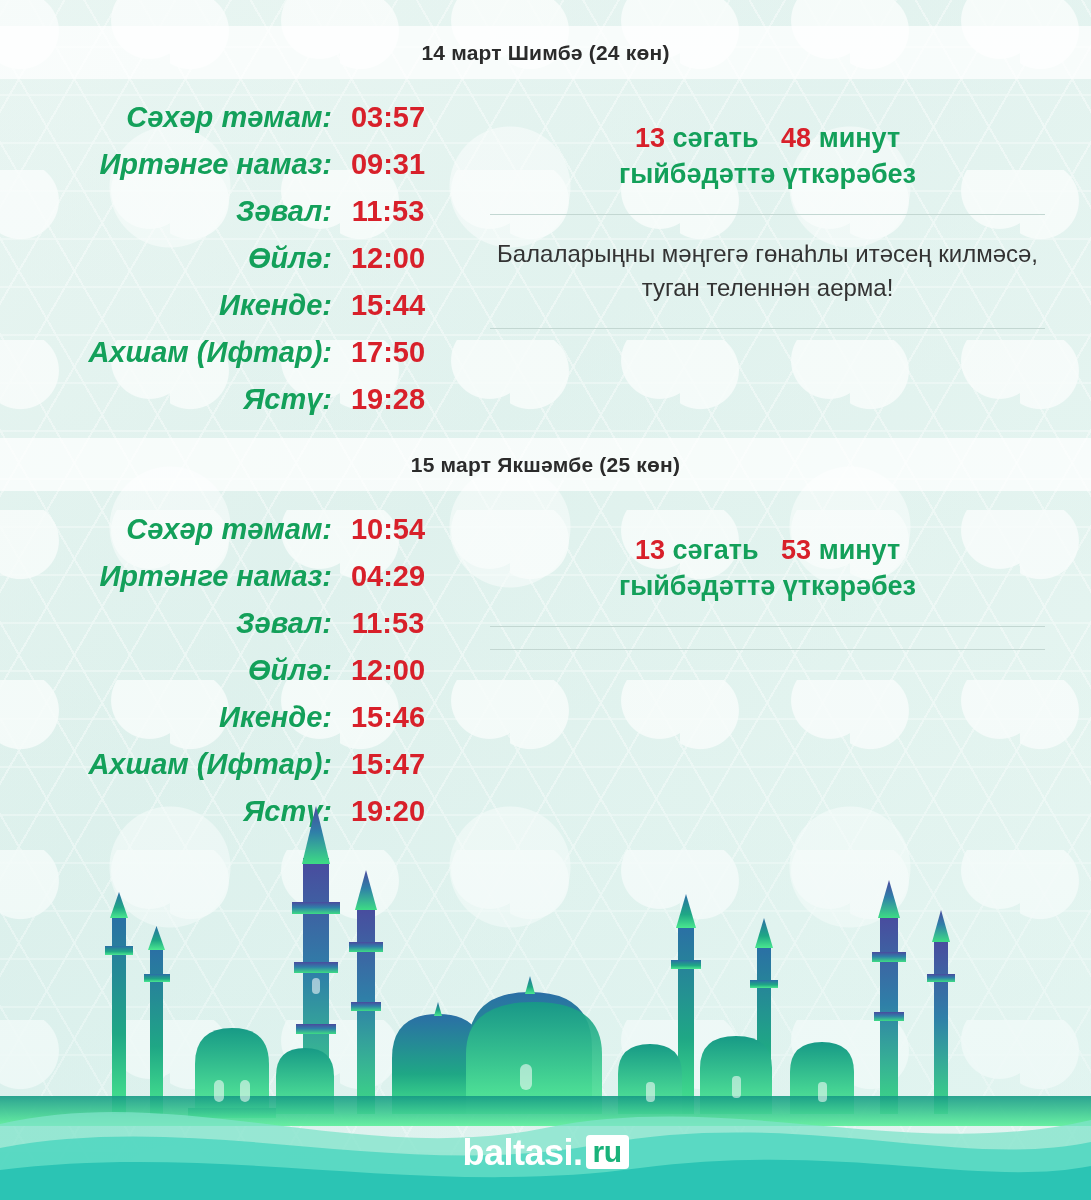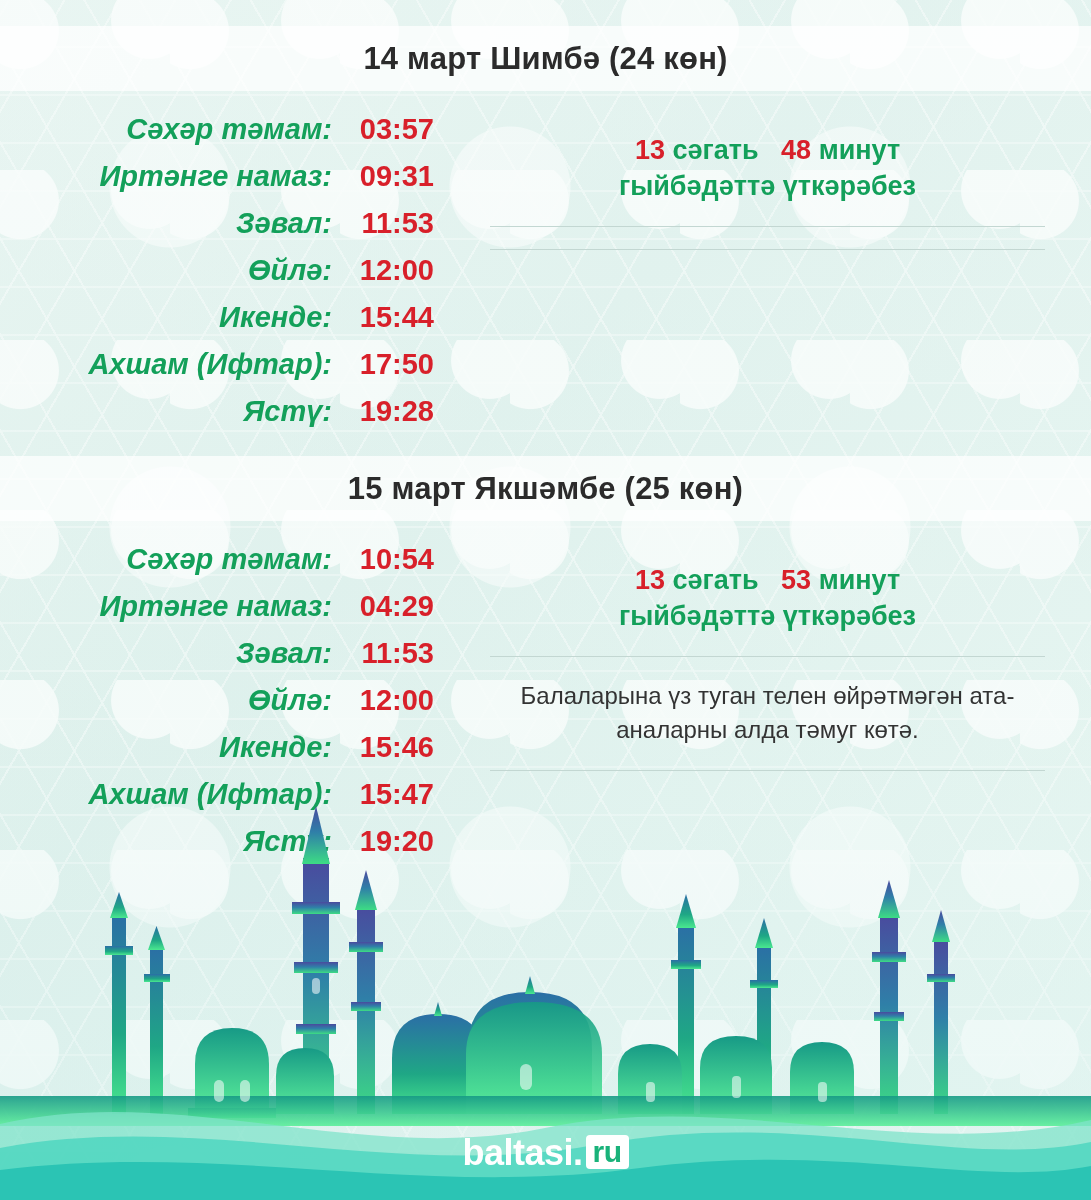--- a/index.html
+++ b/index.html
@@ -38,29 +38,29 @@
   .bg-wash {
     position: absolute;
     inset: 0;
     background: linear-gradient(180deg, rgba(238,248,245,0.35) 0%, rgba(225,243,238,0.25) 60%, rgba(214,240,236,0.45) 100%);
   }
 
   
   .day-header {
     position: relative;
     text-align: center;
-    font-size: 31px;
+    font-size: 21px;
     font-weight: bold;
     color: #2b2b2b;
     background: rgba(255,255,255,0.72);
     padding: 15px 0 14px 0;
     letter-spacing: 0.2px;
   }
   #header-1 { margin-top: 26px; }
-  #header-2 { margin-top: 6px; }
+  #header-2 { }
 
   
   .day-block {
     position: relative;
     display: flex;
     padding: 22px 0 8px 0;
   }
   .times-col {
     width: 460px;
     padding-right: 26px;
@@ -84,21 +84,21 @@
   .time-label {
     color: #13a05a;
     font-weight: bold;
     margin-right: 10px;
     font-style: italic;
   }
   .time-value {
     color: #d8202a;
     font-weight: bold;
     min-width: 92px;
-    text-align: right;
+    text-align: center;
   }
 
   
   .duration {
     text-align: center;
     font-size: 27px;
     font-weight: bold;
     color: #13a05a;
     line-height: 1.34;
     margin: 13px 0 0 0;
@@ -209,20 +209,21 @@
     <div class="duration">
       <span class="num">13</span>
       <span>сәгать</span>
       &nbsp;
       <span class="num">48</span>
       <span>минут</span>
       <br>
       <span>гыйбәдәттә үткәрәбез</span>
     </div>
     <div class="rule"></div>
+    <div class="quote">Балаларыңны мәңгегә гөнаһлы итәсең килмәсә, туган теленнән аерма!</div>
     <div class="rule"></div>
   </div>
 </div>
 
 <div class="day-header" id="header-2">15 март Якшәмбе (25 көн)</div>
 
 <div class="day-block">
   <div class="times-col">
     <div class="time-row">
       <span class="time-label">Сәхәр тәмам:</span>
@@ -258,21 +259,20 @@
     <div class="duration">
       <span class="num">13</span>
       <span>сәгать</span>
       &nbsp;
       <span class="num">53</span>
       <span>минут</span>
       <br>
       <span>гыйбәдәттә үткәрәбез</span>
     </div>
     <div class="rule"></div>
-    <div class="quote">Балаларына үз туган телен өйрәтмәгән ата-аналарны алда тәмуг көтә.</div>
     <div class="rule"></div>
   </div>
 </div>
 
 <div class="skyline">
   <svg viewBox="0 0 1091 330" preserveAspectRatio="none" xmlns="http://www.w3.org/2000/svg">
     <defs>
       <linearGradient id="gradTall" x1="0" y1="0" x2="0" y2="1">
         <stop offset="0%" stop-color="#4a4a9e"></stop>
         <stop offset="45%" stop-color="#2f7fa8"></stop>

